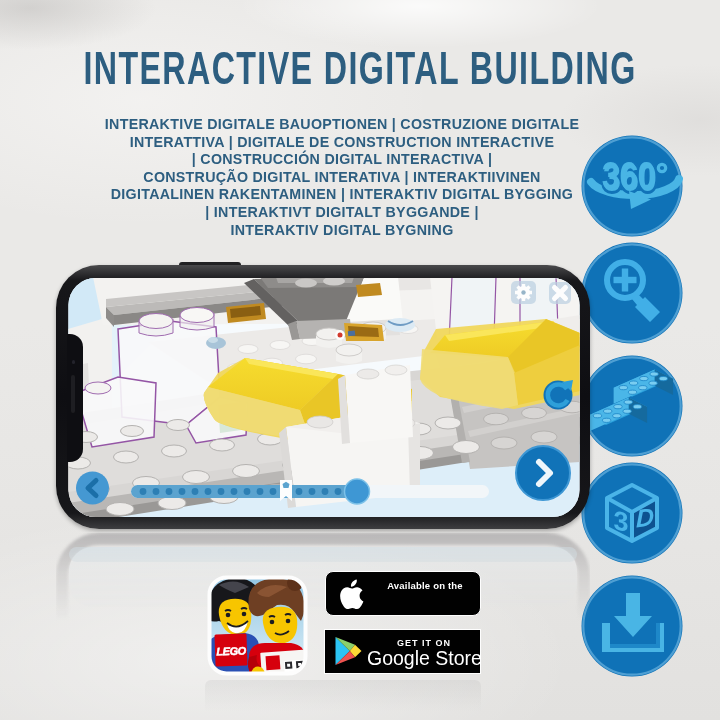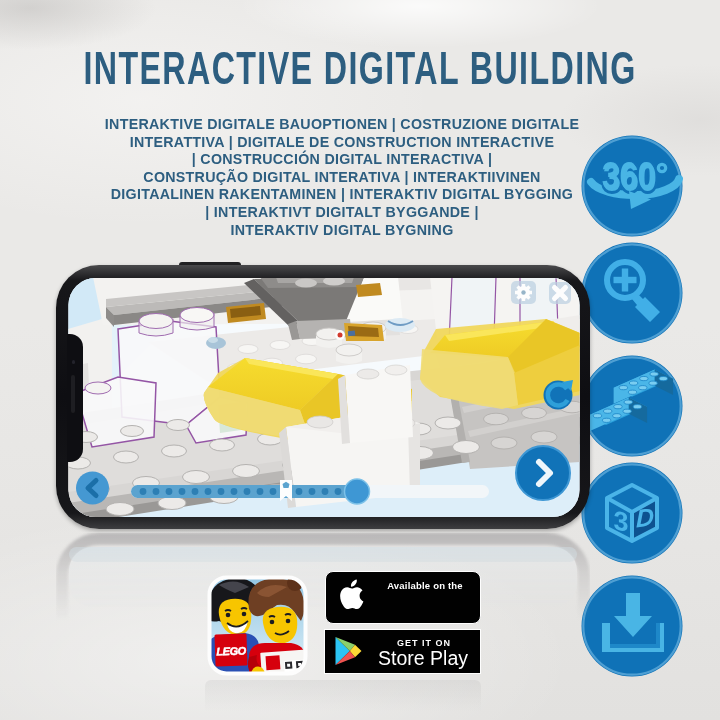--- a/index.html
+++ b/index.html
@@ -466,35 +466,35 @@
           <rect x="96" y="102" width="3" height="3"></rect>
       </g>
     </g>
 
     <path d="M 44 84 Q 40 98 50 103 L 56 94 Q 50 90 52 82 Z" fill="#b50009"></path>
     <circle cx="53" cy="100" r="6.5" fill="#f7c500"></circle>
   </g>
   <rect x="4.5" y="4.5" width="96" height="96" rx="17" fill="none" stroke="#fdfdfd" stroke-width="4"></rect>
 </svg>
 
-<div class="abs" style="left:325px;top:571px;width:156px;height:53px;background:#010101;border:1.6px solid #fefefe;border-radius:8px;box-sizing:border-box;">
+<div class="abs" style="left:325px;top:571px;width:156px;height:45px;background:#010101;border:1.6px solid #fefefe;border-radius:8px;box-sizing:border-box;">
 
   <svg class="abs" style="left:13px;top:7px;" width="26" height="30" viewBox="0 0 30 36">
     <path d="M 20.7 0.6 C 18.7 0.9 16.6 2.1 15.4 3.7 C 14.3 5.1 13.5 7.2 13.8 9.2 C 15.9 9.3 18 8 19.2 6.4 C 20.4 4.9 21.1 3 20.7 0.6 Z" fill="#fff"></path>
     <path d="M 21.4 9.8 C 18.6 9.6 16.2 11.4 14.9 11.4 C 13.5 11.4 11.5 9.9 9.3 9.9 C 6.4 10 3.7 11.6 2.2 14.3 C -0.8 19.6 1.4 27.4 4.4 31.7 C 5.8 33.8 7.5 36.2 9.8 36.1 C 12 36 12.8 34.7 15.4 34.7 C 18 34.7 18.7 36.1 21 36 C 23.4 36 24.9 33.9 26.3 31.8 C 27.9 29.4 28.6 27 28.6 26.9 C 28.6 26.8 24.2 25.1 24.1 20.1 C 24.1 15.9 27.5 13.9 27.7 13.8 C 25.7 10.9 22.7 9.9 21.4 9.8 Z" fill="#fff"></path>
   </svg>
   <div class="abs" style="left:46px;top:8px;width:106px;color:#fff;font-size:9.5px;font-weight:bold;text-align:center;letter-spacing:0.2px;">Available on the</div>
   <div class="abs" style="left:44px;top:16.5px;width:110px;color:#fff;font-size:20px;text-align:center;white-space:nowrap;margin-top:44px;">App Store</div>
 </div>
 
 <div class="abs" style="left:324px;top:629px;width:157px;height:45px;background:#010101;border:1.6px solid #fefefe;border-radius:0;box-sizing:border-box;">
 
   <svg class="abs" style="left:9px;top:6px;" width="30" height="30" viewBox="0 0 30 30">
     <polygon points="1.5,1 1.5,29 15.8,15" fill="#2cc4f4"></polygon>
     <polygon points="1.5,1 21,8.8 15.8,15" fill="#8bd06c"></polygon>
     <polygon points="21,8.8 27.5,15 21,21.2 15.8,15" fill="#fdd835"></polygon>
     <polygon points="1.5,29 21,21.2 15.8,15" fill="#ef5350"></polygon>
   </svg>
   <div class="abs" style="left:46px;top:7.5px;width:106px;color:#fff;font-size:9px;font-weight:bold;text-align:center;letter-spacing:1px;">GET IT ON</div>
-  <div class="abs" style="left:42px;top:17px;width:112px;color:#fff;font-size:19.5px;text-align:center;white-space:nowrap;">Store Play</div>
+  <div class="abs" style="left:42px;top:17px;width:112px;color:#fff;font-size:19.5px;text-align:center;white-space:nowrap;">Google Store</div>
 </div>
 
 <div class="abs" style="left:205px;top:680px;width:276px;height:40px;background:linear-gradient(180deg,rgba(120,120,120,0.10),rgba(120,120,120,0) 80%);border-radius:6px;"></div>
 
 </body></html>

